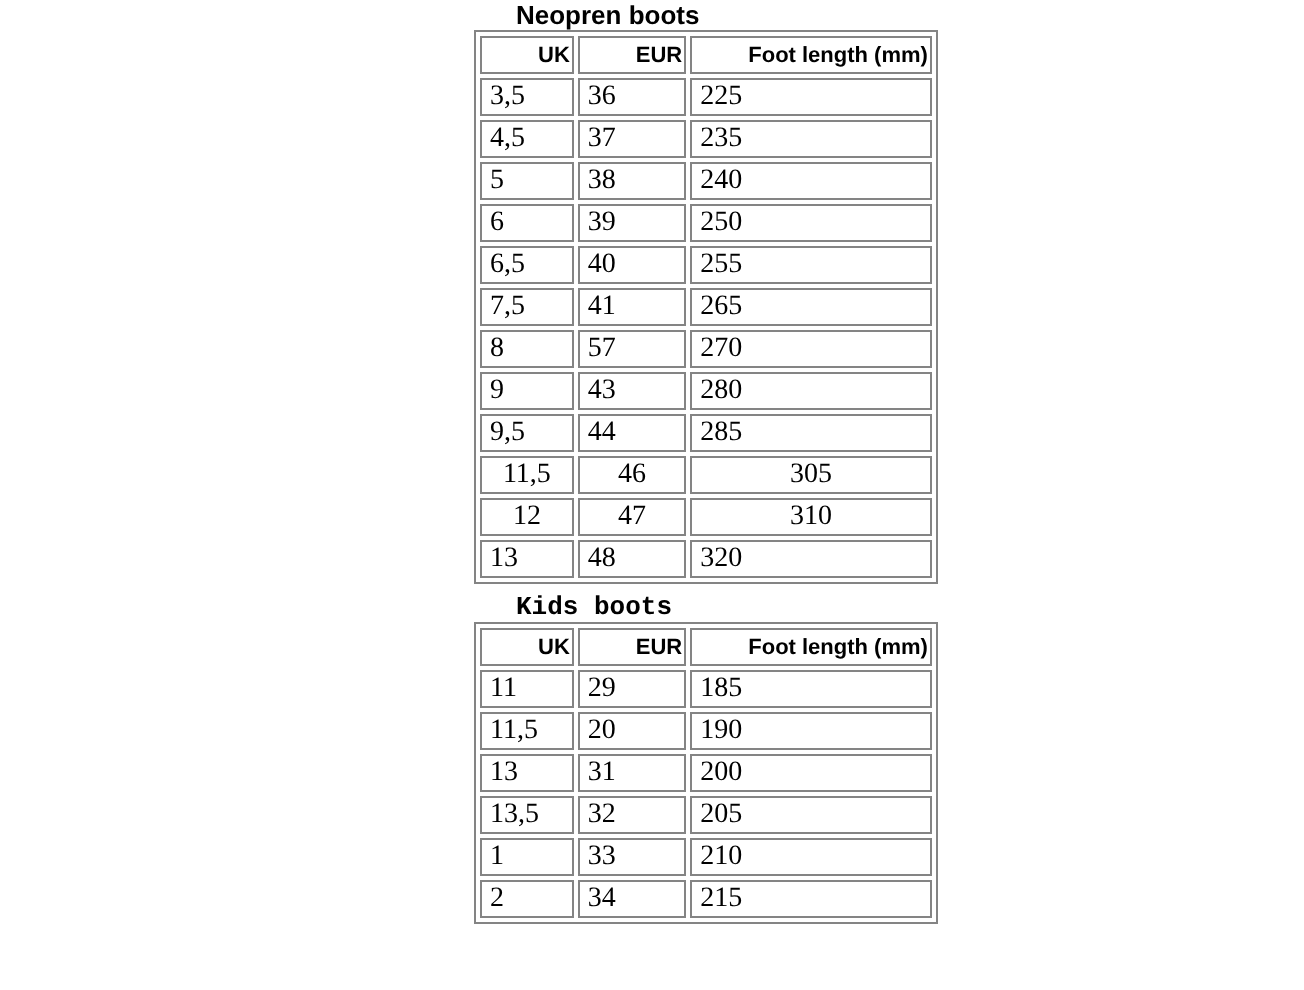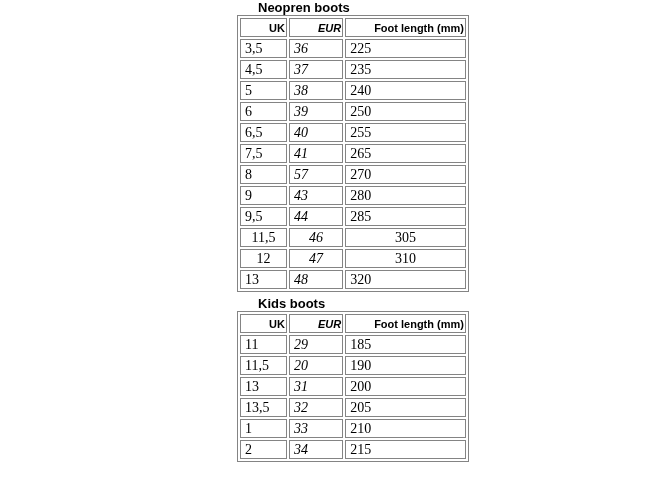--- a/index.html
+++ b/index.html
@@ -12,21 +12,21 @@
     overflow: hidden;
   }
   .doc { padding: 1px 0 0 237px; }
   .table-title {
     font-weight: 700;
     font-size: 13px;
     line-height: 13px;
     padding-left: 21px;
     margin-bottom: 1px;
   }
-  .section-kids .table-title { margin-top: 5px; }
+  .section-kids .table-title { margin-top: 5px; font-family: Liberation Mono, monospace; }
   table.size-table {
     border-collapse: separate;
     border-spacing: 2px;
     border: 1px solid var(--border);
     background: var(--bg);
   }
   .size-table th, .size-table td {
     box-sizing: border-box;
     border: 1px solid var(--border);
     height: 19px;
@@ -41,21 +41,21 @@
     font-size: 11px;
     font-weight: 700;
     padding-left: 28px;
   }
   .size-table td {
     font-family: "Liberation Serif", serif;
     font-size: 14px;
   }
   .size-table td.center { text-align: center; padding-left: 1px; }
   .c1 { width: 29px; }
-  .c2 { width: 32px; font-style: italic; }
+  .c2 { width: 32px; }
   .c3 { width: 85px; }
 </style>
 </head>
 <body>
 
 <div class="doc">
 
   <div class="section section-neopren">
     <div class="table-title">Neopren boots</div>
     <table class="size-table">

